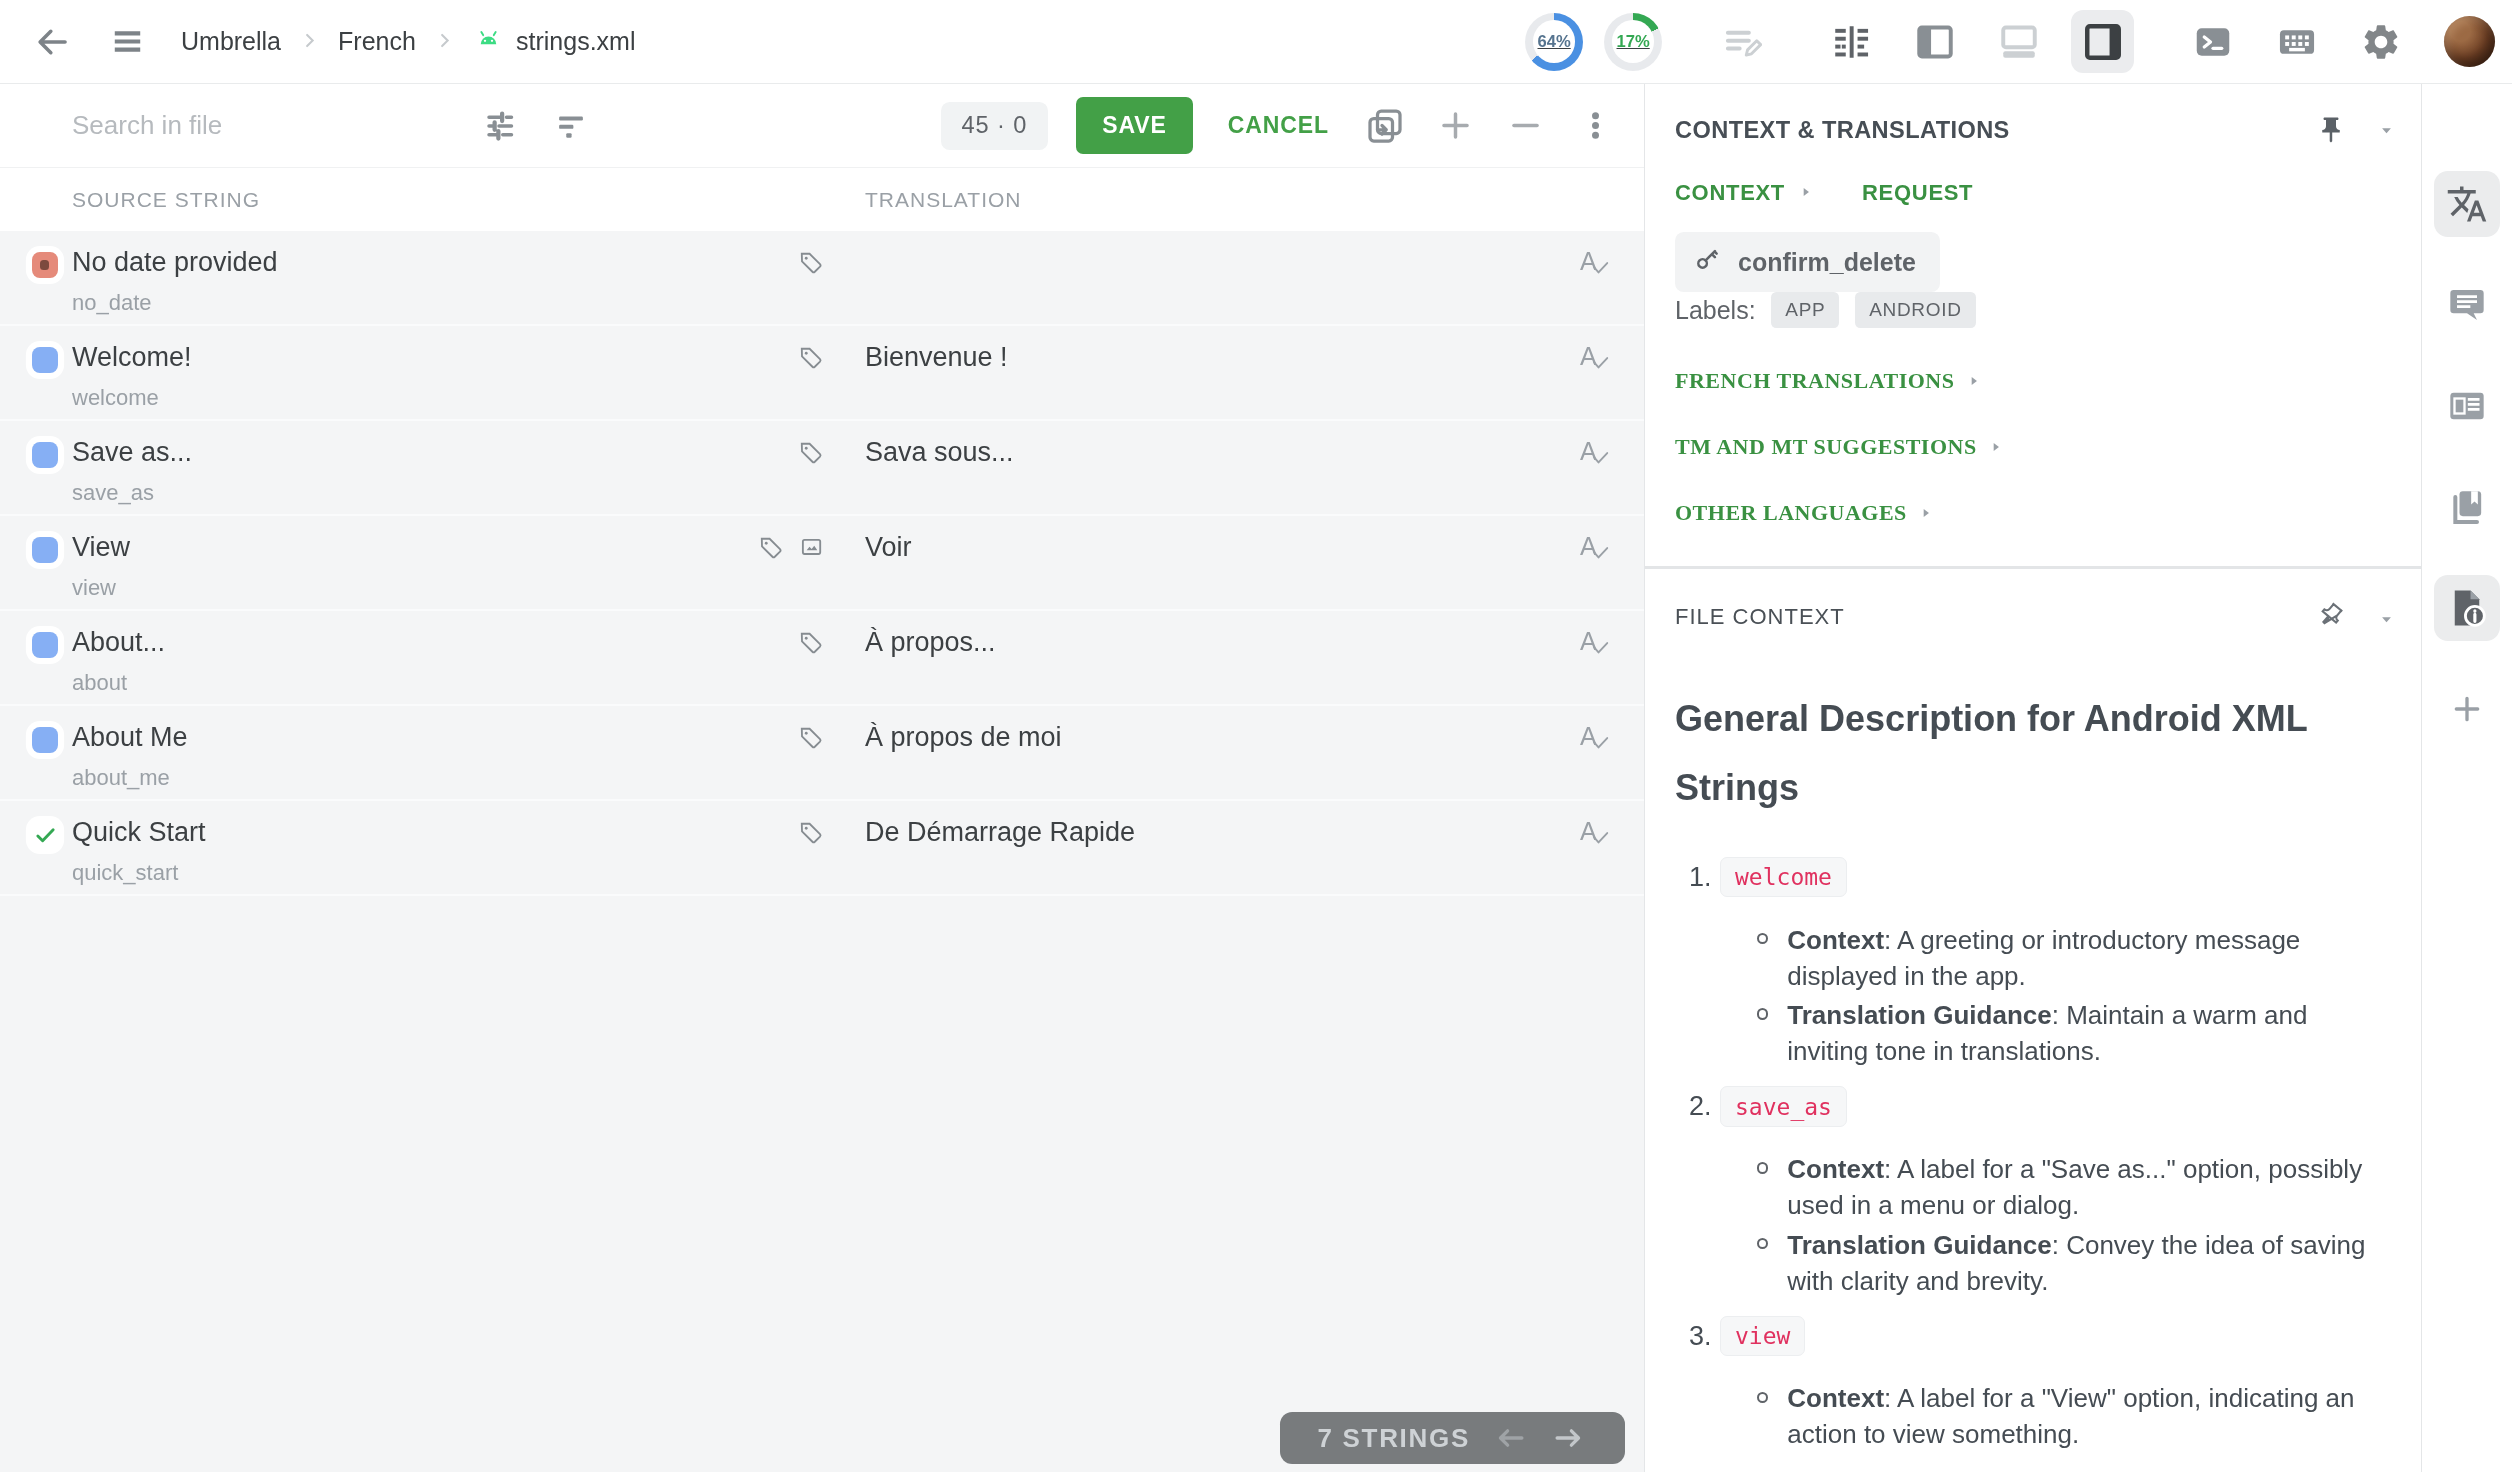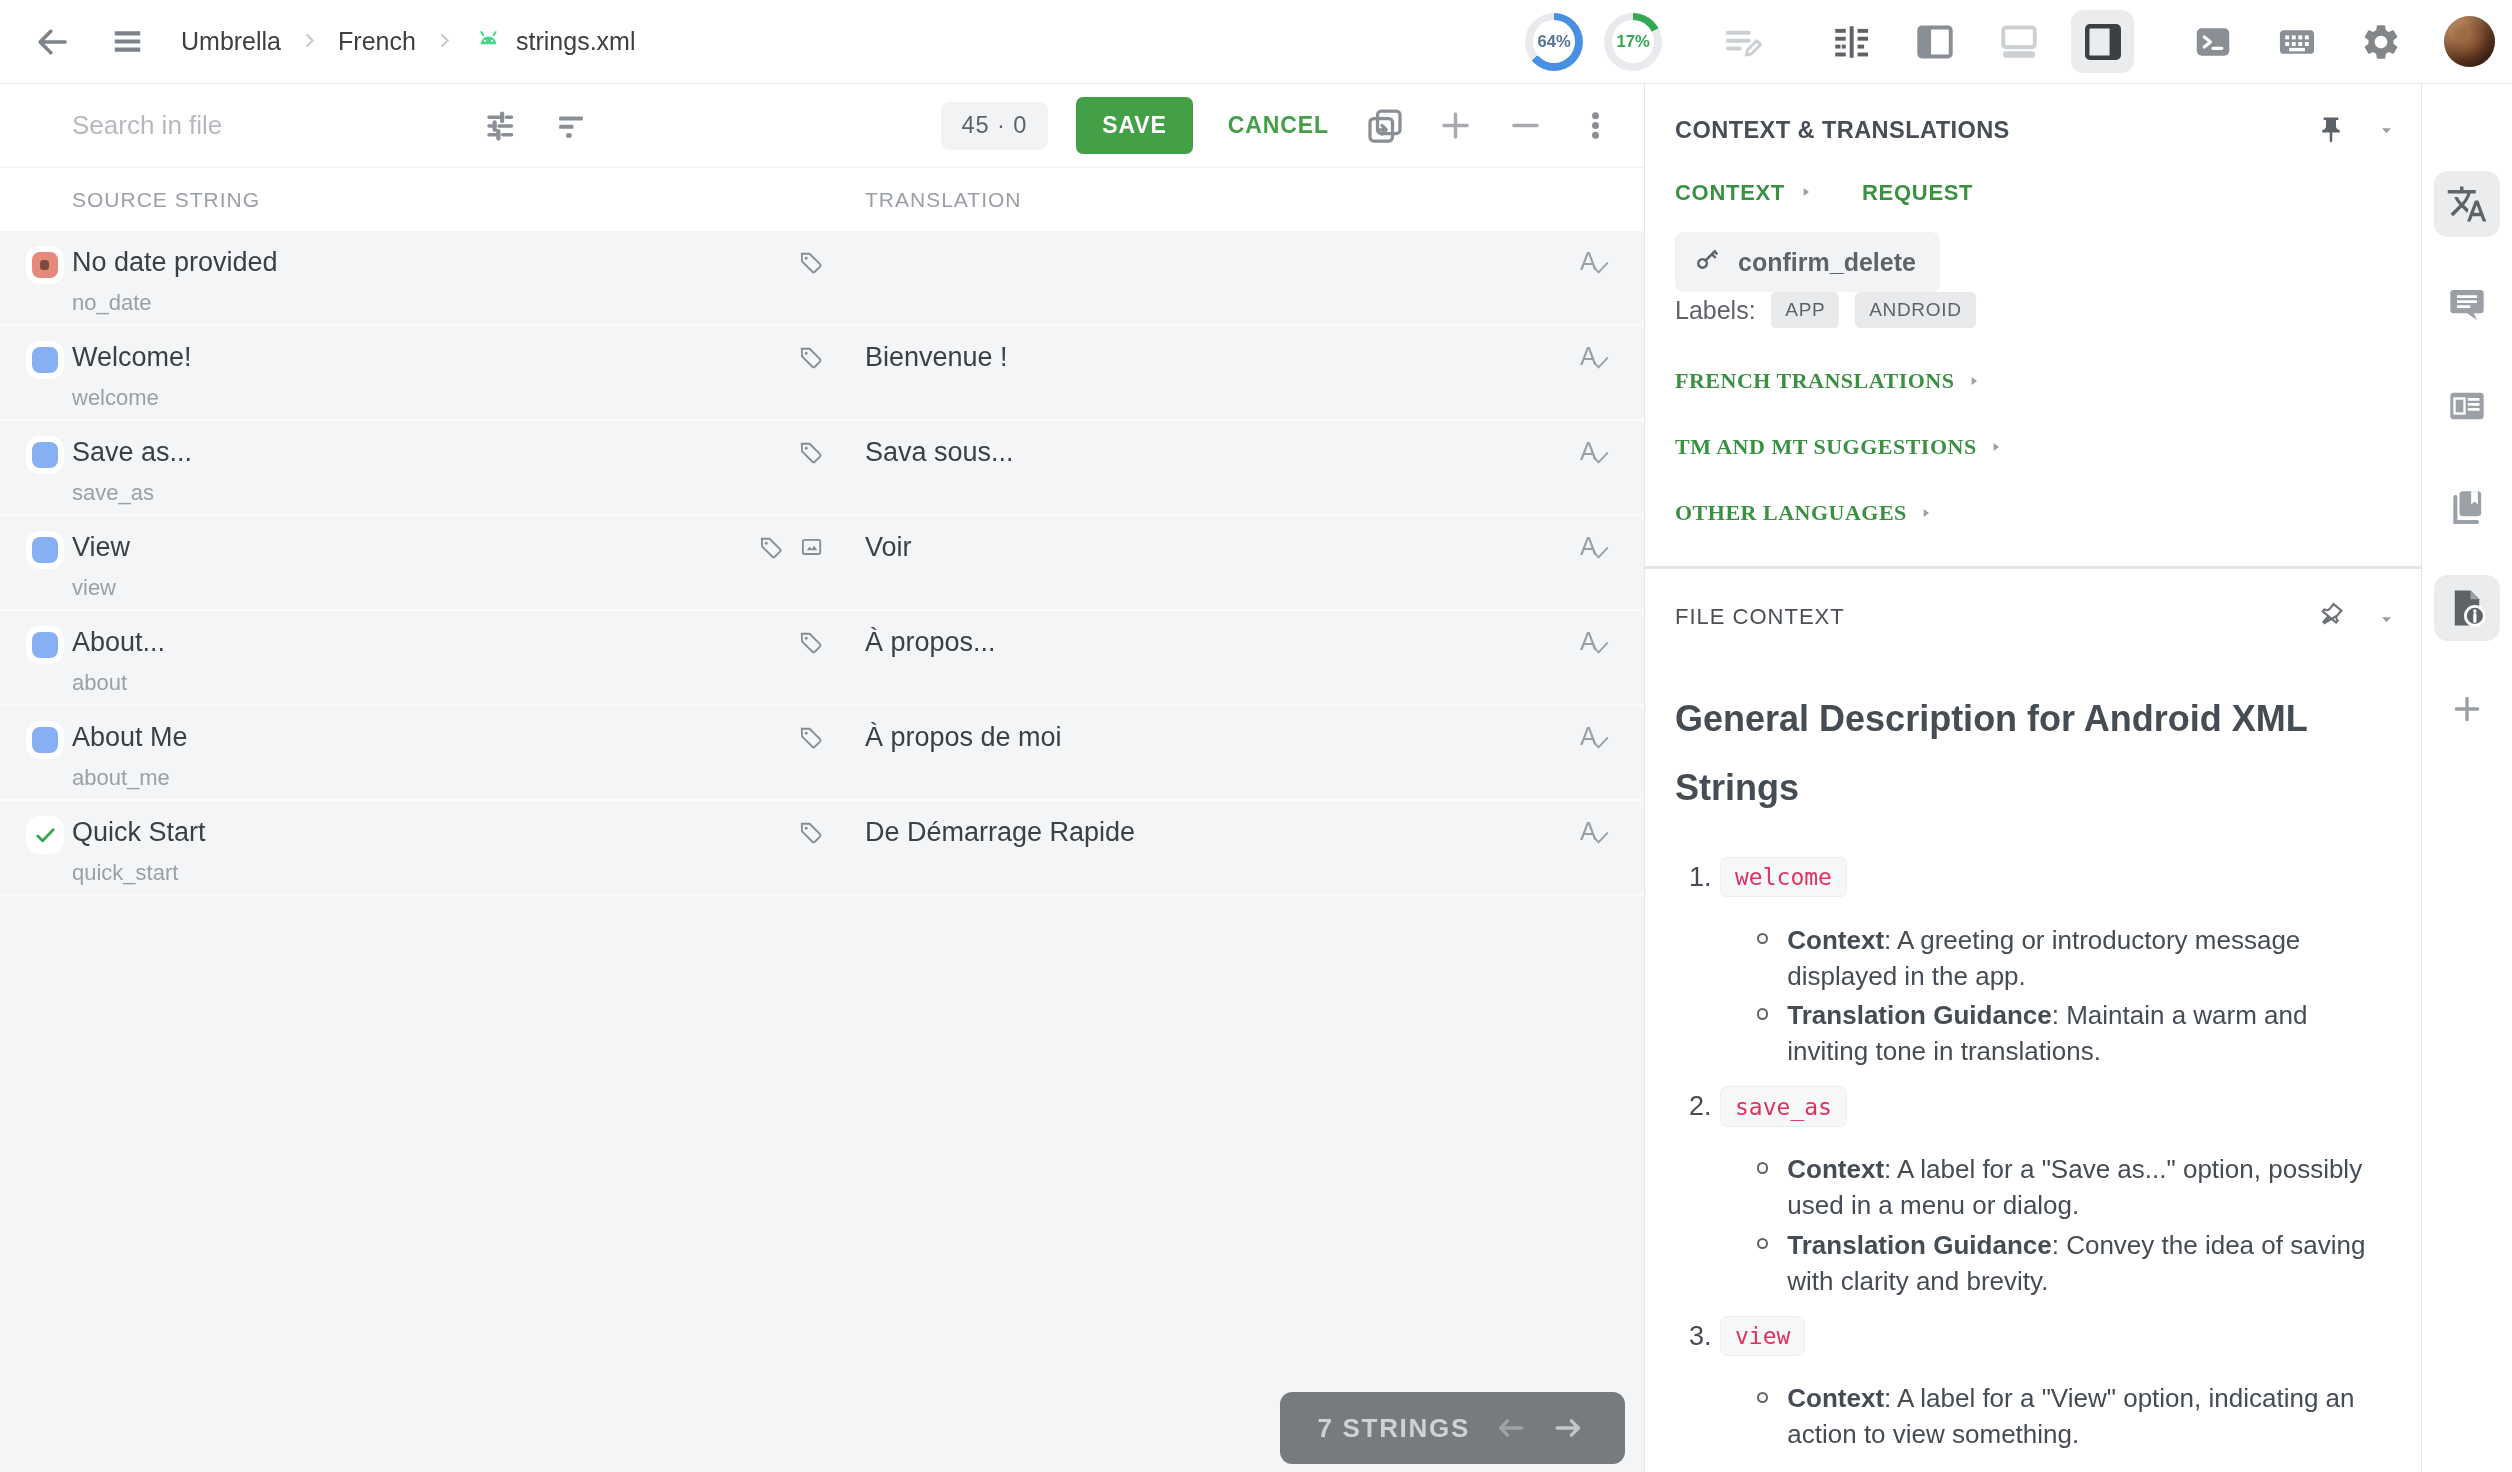--- a/index.html
+++ b/index.html
@@ -8,21 +8,21 @@
 
   
   .topbar { height:84px; background:#fff; border-bottom:1.7px solid #e9ebec;
     display:flex; align-items:center; justify-content:space-between; padding:0 17.4px 0 31px; }
   .tb-left { display:flex; align-items:center; gap:33px; }
   .crumbs { display:flex; align-items:center; gap:19px; font-size:25px; color:#3c4043; }
   .crumb { cursor:pointer; }
   .crumb-file { display:flex; align-items:center; gap:12.2px; }
   .tb-right { display:flex; align-items:center; gap:21px; }
   .ring { width:58px; height:58px; border-radius:50%; position:relative;
-    display:flex; align-items:center; justify-content:center; }
+    display:flex; align-items:center; justify-content:center;text-decoration:underline; }
   .ring::before { content:""; position:absolute; inset:7.9px; background:#fff; border-radius:50%; }
   .ring span { position:relative; font-size:16.6px; font-weight:bold; }
   .ring-blue { background:conic-gradient(#4a90e2 0 64%, #e8eaed 64% 100%); }
   .ring-blue span { color:#56748f; }
   .ring-green { background:conic-gradient(#34a853 0 17%, #e8eaed 17% 100%); }
   .ring-green span { color:#34a853; }
   .tbicon { width:63px; height:63px; display:flex; align-items:center; justify-content:center;
     border-radius:12.2px; cursor:pointer; }
   .tbicon.sel { background:#ebecee; }
   .gap-l { margin-left:26px; }
@@ -68,21 +68,21 @@
   .src-main { font-size:27px; color:#3c4043; line-height:38px; }
   .src-key { font-size:22px; color:#9aa0a6; line-height:30px; margin-top:7px; }
   .cell-ico { display:flex; justify-content:flex-end; align-items:flex-start; gap:14px; padding-top:19px; }
   .cell-tr { padding-top:12.2px; font-size:27px; color:#3c4043; line-height:38px; }
   .cell-chk { display:flex; justify-content:flex-end; padding:17.4px 30px 0 0; }
   .spell { position:relative; width:35px; height:35px; color:#9aa0a6; cursor:pointer; }
   .spell .A { font-size:25px; line-height:26px; }
   .spell svg { position:absolute; left:12.2px; top:12.2px; }
 
   
-  .pager { position:absolute; right:19px; bottom:8.7px; height:72px; border-radius:12.2px;
+  .pager { position:absolute; right:19px; bottom:8.7px; height:52px; border-radius:12.2px;
     background:rgba(103,106,108,.88); display:flex; align-items:center; gap:21px; padding:0 37px;
     color:#ced2d5; font-size:26px; font-weight:bold; letter-spacing:1.7px; }
   .pager .arrow { cursor:pointer; display:flex; }
 
   
   .cpanel { width:776px; background:#fff; padding:0 24.4px 0 30px; overflow:hidden; }
   .cp-head { margin-top:31px; display:flex; align-items:center; }
   .cp-title { flex:1; font-size:23.6px; font-weight:bold; color:#474e55; letter-spacing:0.4px; }
   .cp-head .pinbtn, .fc-head .pinbtn { cursor:pointer; display:flex; margin-right:30px; }
   .caret { cursor:pointer; display:flex; }

